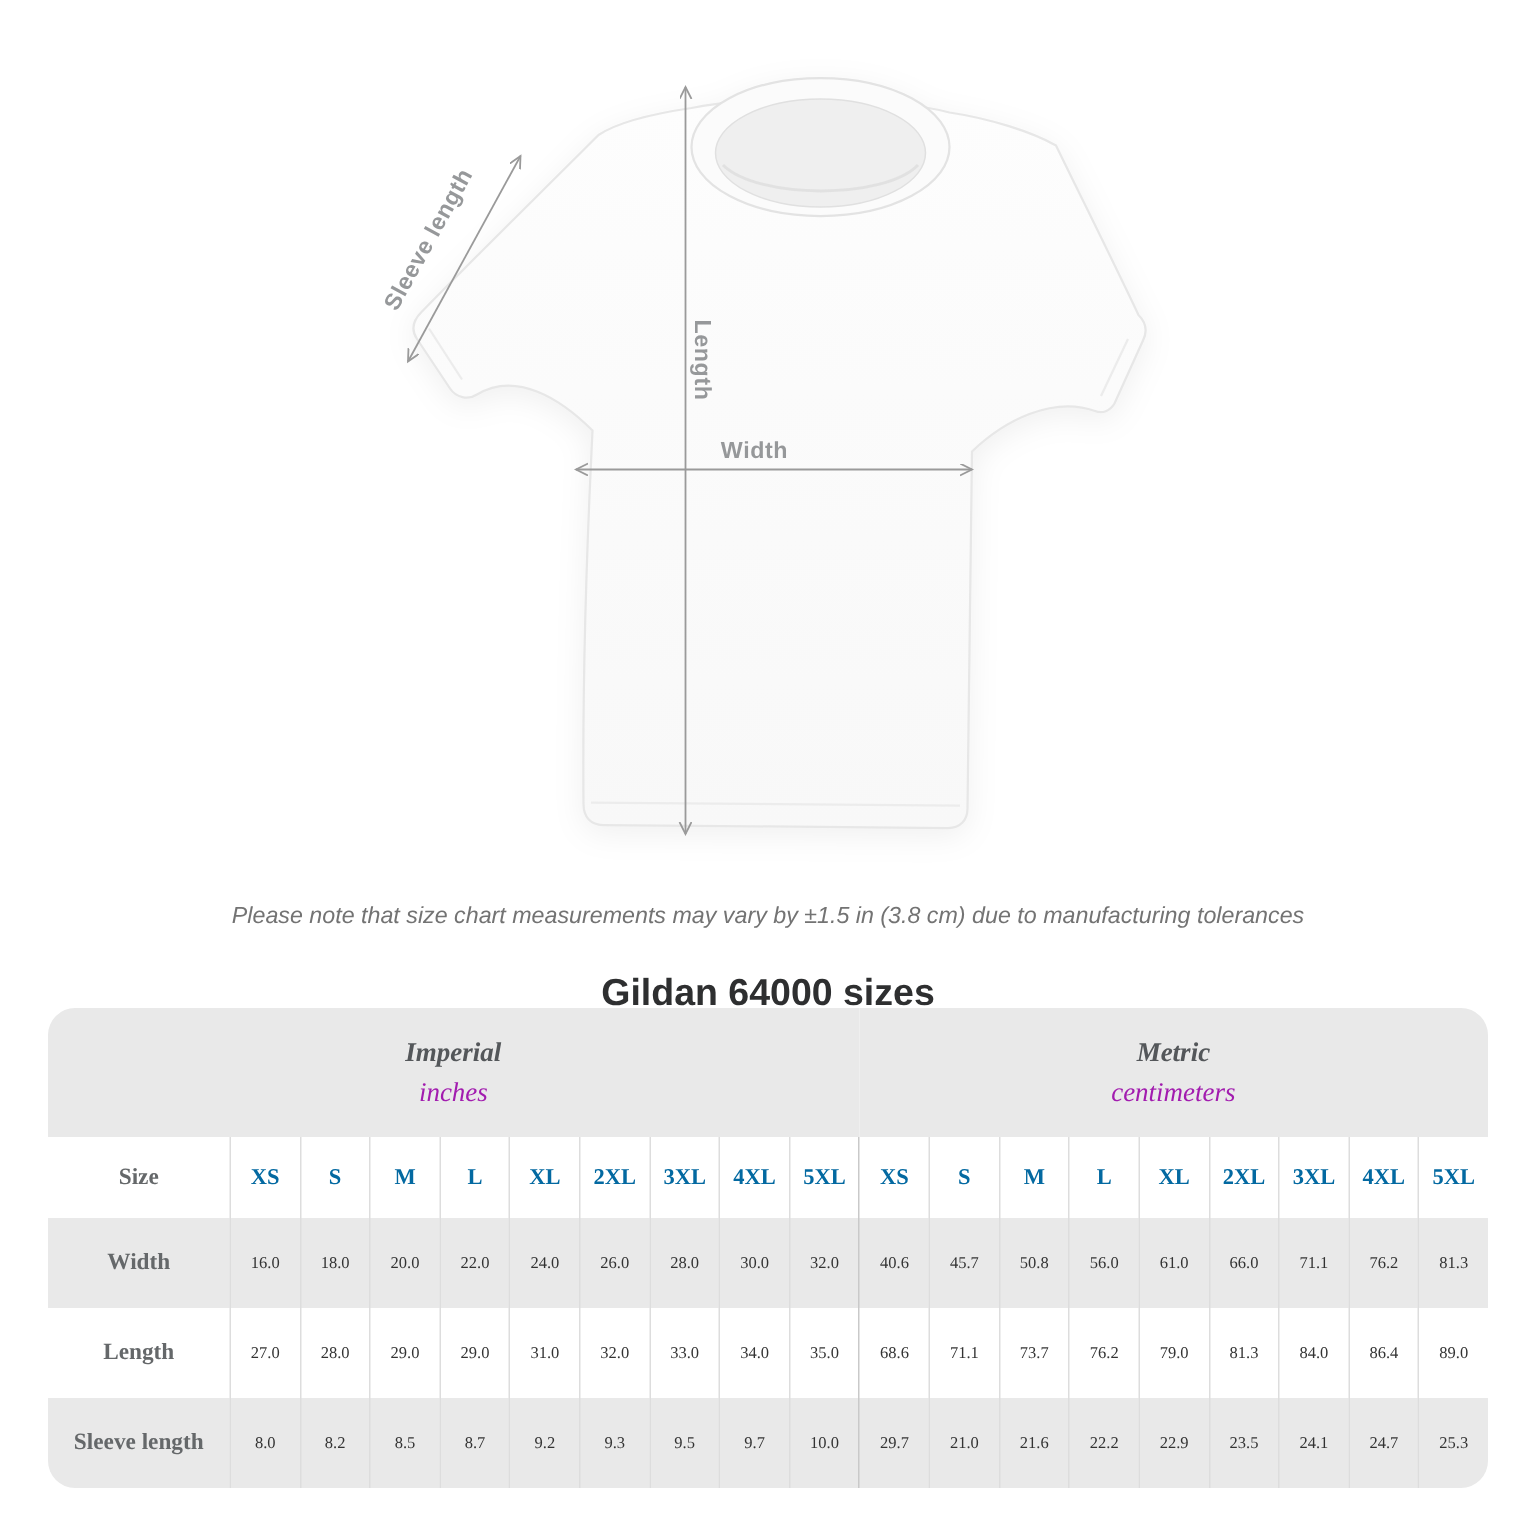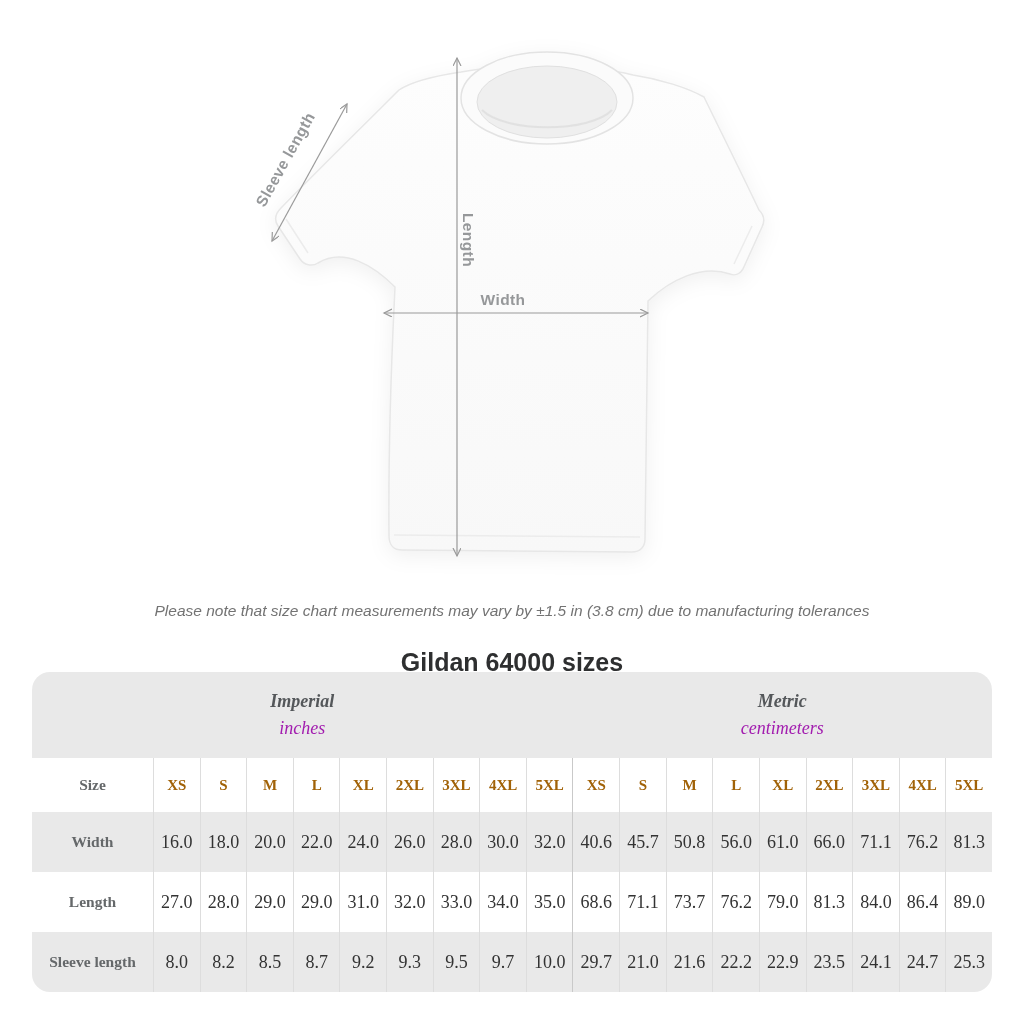--- a/index.html
+++ b/index.html
@@ -34,22 +34,22 @@
   .row-data{height:60px;}
   .row-gray .dcell, .row-gray .lcell{background:#e9e9e9;}
   .row-white .dcell, .row-white .lcell{background:#ffffff;}
   .row-sizes .dcell{background:#ffffff;}
 
   .lcell{display:flex;align-items:center;justify-content:center;
          font-size:15.5px;font-weight:bold;color:#65686a;}
   .dcell{display:flex;align-items:center;justify-content:center;
          border-left:1px solid #dddddd;}
   .dcell.secdiv{border-left:1px solid #c9c9c9;}
-  .size-head{font-size:15px;font-weight:bold;color:#a16207;}
-  .num{font-size:18px;color:#333333;text-align:center;}
+  .size-head{font-size:15px;font-weight:bold;color:#0369a1;}
+  .num{font-size:11px;color:#333333;text-align:center;}
 </style>
 </head>
 <body>
 
 <svg class="diagram" width="1024" height="585" viewBox="0 0 1024 585">
   <defs>
     <linearGradient id="shirtg" x1="0" y1="0" x2="0" y2="1">
       <stop offset="0" stop-color="#fdfdfd"></stop>
       <stop offset="1" stop-color="#f8f8f8"></stop>
     </linearGradient>

